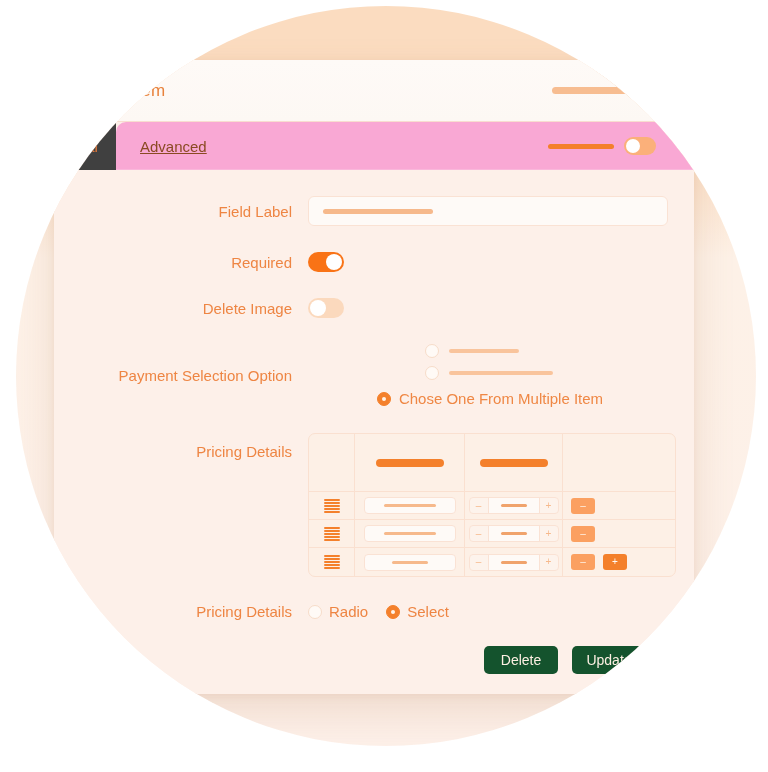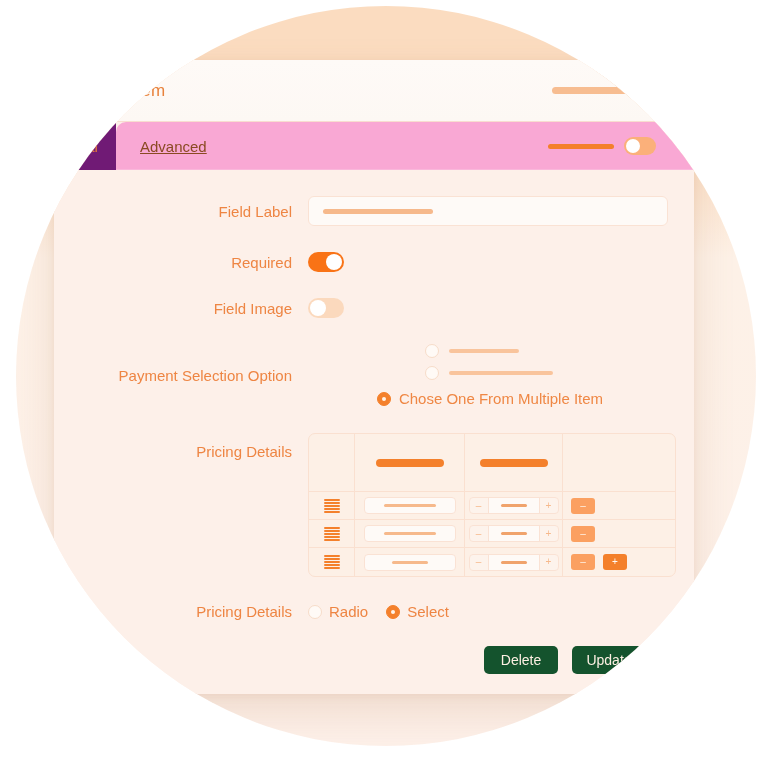--- a/index.html
+++ b/index.html
@@ -107,21 +107,21 @@
   }
   .tab {
     display: flex;
     align-items: center;
     font-size: 15px;
     padding: 0 24px;
     white-space: nowrap;
   }
   .tab.inactive {
     color: #e4783a;
-    background: #701a75;
+    background: #404040;
     padding-left: 0;
     padding-right: 16px;
     justify-content: center;
     flex: 0 0 62px;
   }
   .tab.active {
     color: #8a4a22;
     background: #f9a8d4;
     border-radius: 10px 14px 0 0;
     flex: 1 1 auto;
@@ -444,21 +444,21 @@
         <div class="row">
           <div class="label">Required</div>
           <div class="field">
             <span class="toggle on">
               <span class="knob"></span>
             </span>
           </div>
         </div>
 
         <div class="row">
-          <div class="label">Field Image</div>
+          <div class="label">Delete Image</div>
           <div class="field">
             <span class="toggle off">
               <span class="knob"></span>
             </span>
           </div>
         </div>
 
         <div class="row">
           <div class="label">Payment Selection Option</div>
           <div class="field">

